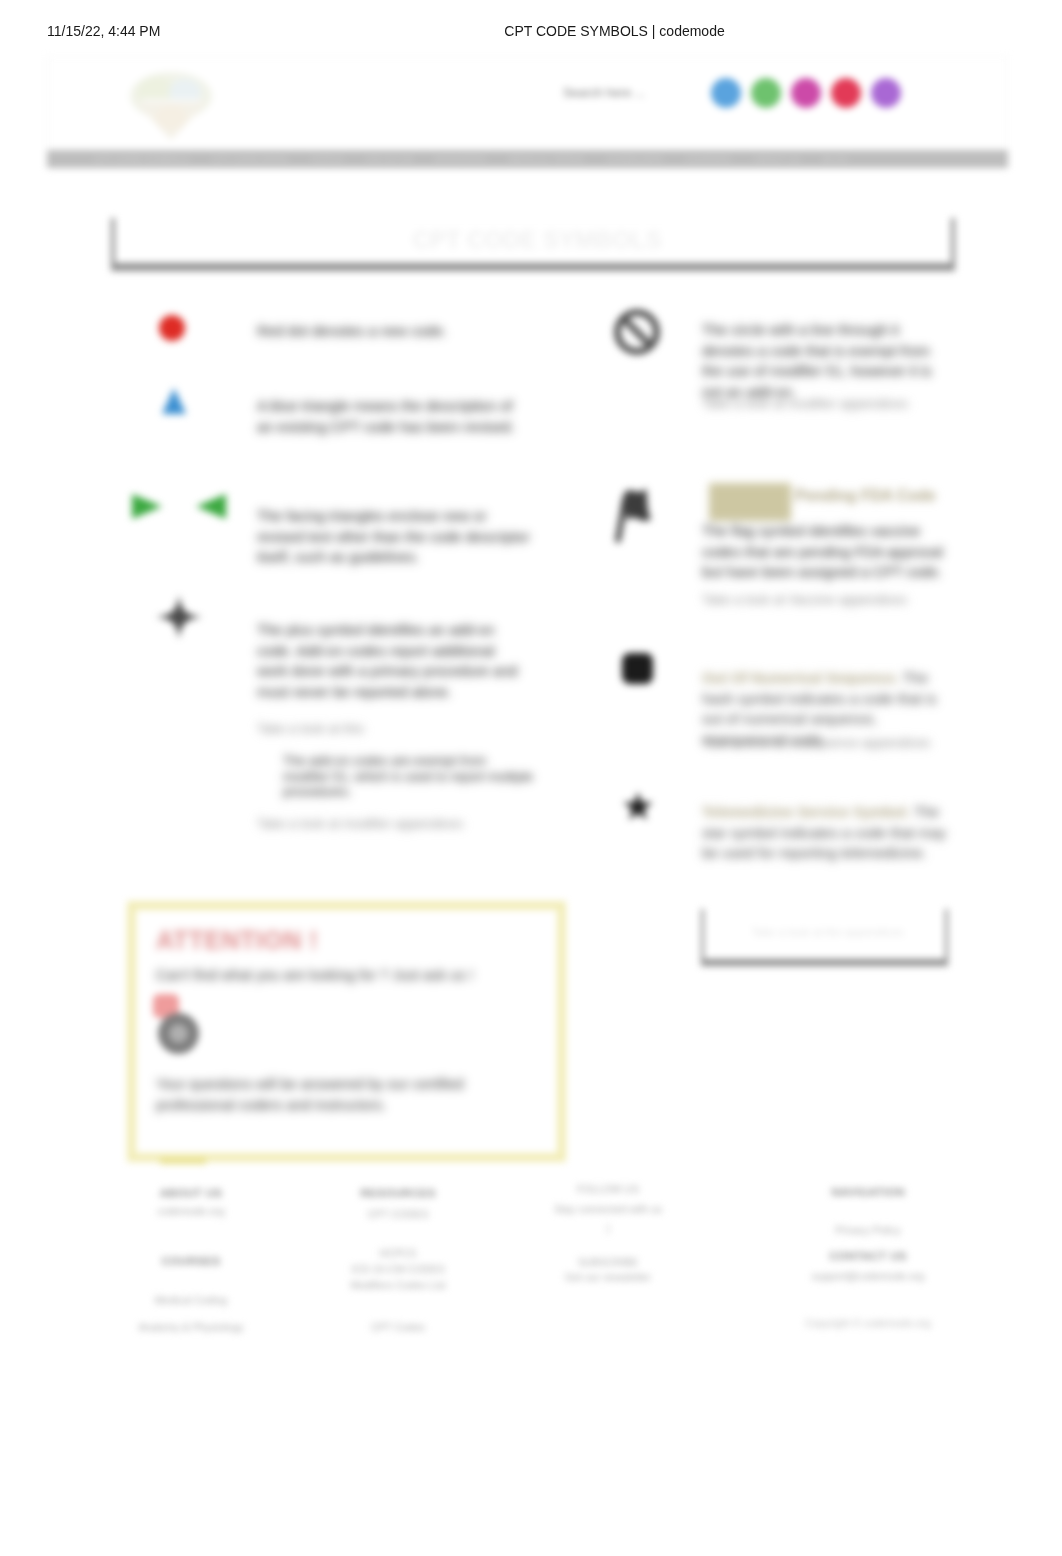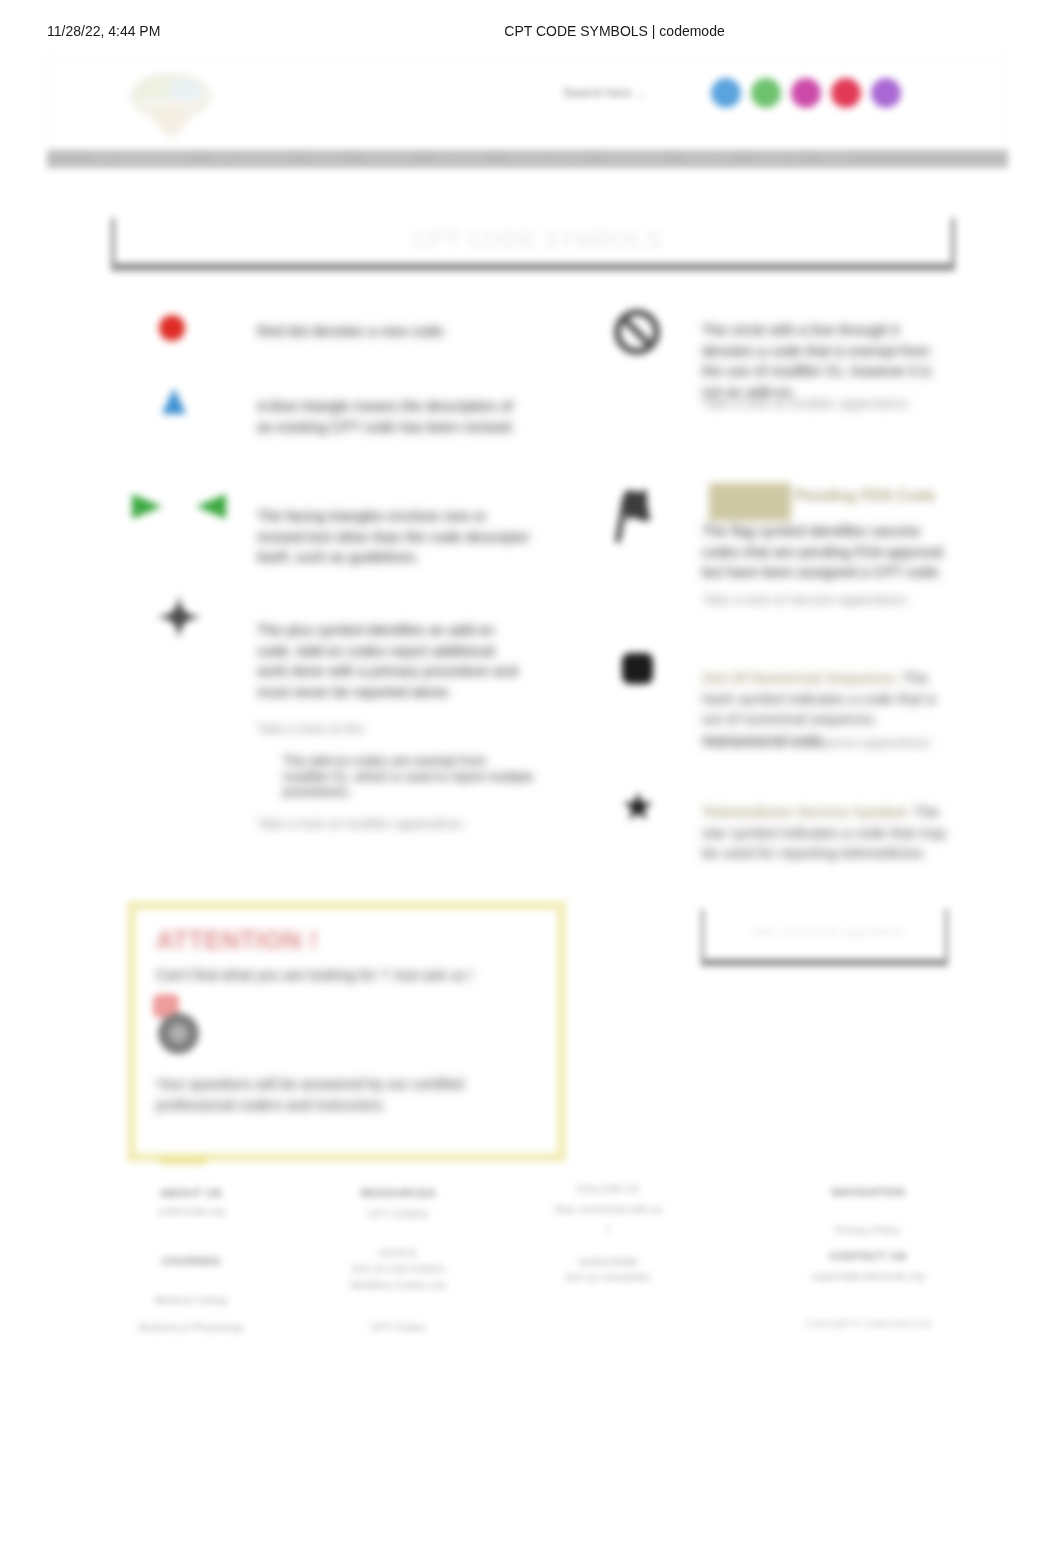--- a/index.html
+++ b/index.html
@@ -82,21 +82,21 @@
   
   .footer { position:absolute; left:0; top:1070px; width:973px; height:185px; }
   .fh  { font-size:11.5px; font-weight:700; color:#8e8e8e; letter-spacing:.3px; text-align:center; }
   .fp  { font-size:10.5px; color:#a9a9a9; line-height:16px; text-align:center; }
   .fp2 { font-size:10.5px; color:#bcbcbc; line-height:16px; text-align:center; }
 </style>
 </head>
 <body>
 
 <div class="print-header">
-  <span class="ph-date">11/28/22, 4:44 PM</span>
+  <span class="ph-date">11/15/22, 4:44 PM</span>
   <span class="ph-title">CPT CODE SYMBOLS | codemode</span>
 </div>
 
 <div class="page">
   <div class="site-header">
     <div class="logo">
       <svg width="91" height="71" viewBox="0 0 91 71">
         <ellipse cx="45" cy="26" rx="41" ry="24" fill="#f1f3e9"></ellipse>
         <ellipse cx="31" cy="23" rx="20" ry="16" fill="#edf1e0"></ellipse>
         <ellipse cx="59" cy="22" rx="16" ry="13" fill="#eaf1f3"></ellipse>

